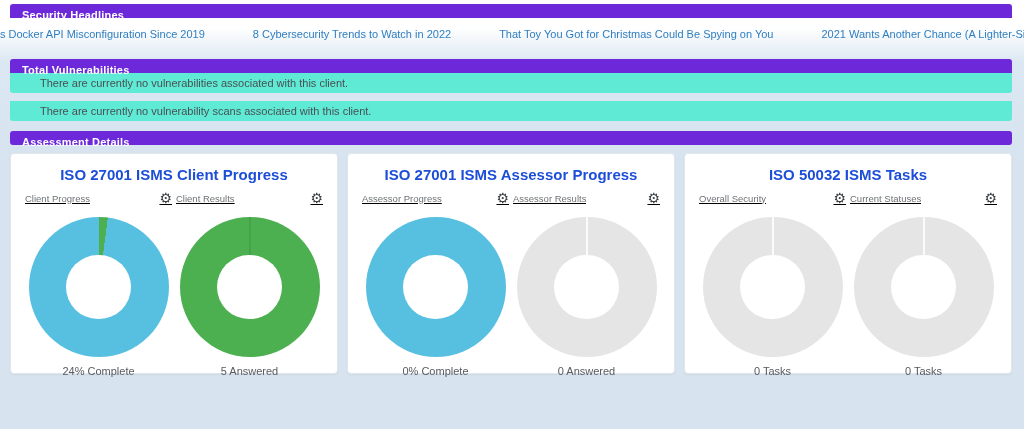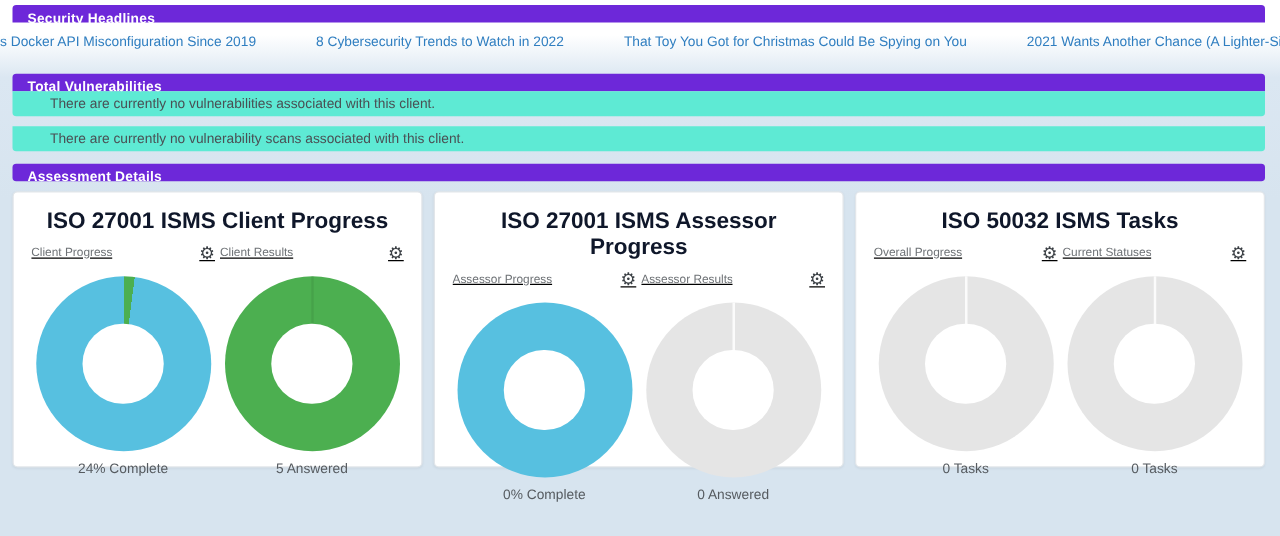--- a/index.html
+++ b/index.html
@@ -40,22 +40,22 @@
 
   
   .cards { display:flex; gap:9px; margin-top:8px; }
   .card {
     flex:1; background:#ffffff;
     border:1px solid #e2e6ea; border-radius:4px;
     box-shadow:0 1px 2px rgba(0,0,0,.05);
     height:221px; padding:8px 12px 10px 12px;
   }
   .card-title {
-    text-align:center; font-size:18px; font-weight:bold;
-    color:#0f172a; padding:4px 0 6px 0;
+    text-align:center; font-size:15px; font-weight:bold;
+    color:#1d4ed8; padding:4px 0 6px 0;
   }
   .panels { display:flex; }
   .panel { flex:1; display:flex; flex-direction:column; align-items:center; min-width:0; }
   .panel-head {
     width:100%; display:flex; justify-content:space-between; align-items:center;
     padding:0 2px; height:18px;text-decoration:underline;
   }
   .panel-label { font-size:9.5px; color:#6e7276; white-space:nowrap; overflow:hidden; }
   .gear { font-size:14px; color:#3a3f44; line-height:14px; cursor:pointer; }
 
@@ -149,21 +149,21 @@
             </div>
             <div class="caption">0 Answered</div>
           </div>
         </div>
       </div>
       <div class="card">
         <div class="card-title">ISO 50032 ISMS Tasks</div>
         <div class="panels">
           <div class="panel">
             <div class="panel-head">
-              <span class="panel-label">Overall Progress</span>
+              <span class="panel-label">Overall Security</span>
               <span class="gear">⚙</span>
             </div>
             <div class="donut" style="background: conic-gradient(rgb(229, 229, 229) 0deg, rgb(229, 229, 229) 360deg);">
               <div class="divider light"></div>
               <div class="hole"></div>
             </div>
             <div class="caption">0 Tasks</div>
           </div>
           <div class="panel">
             <div class="panel-head">

